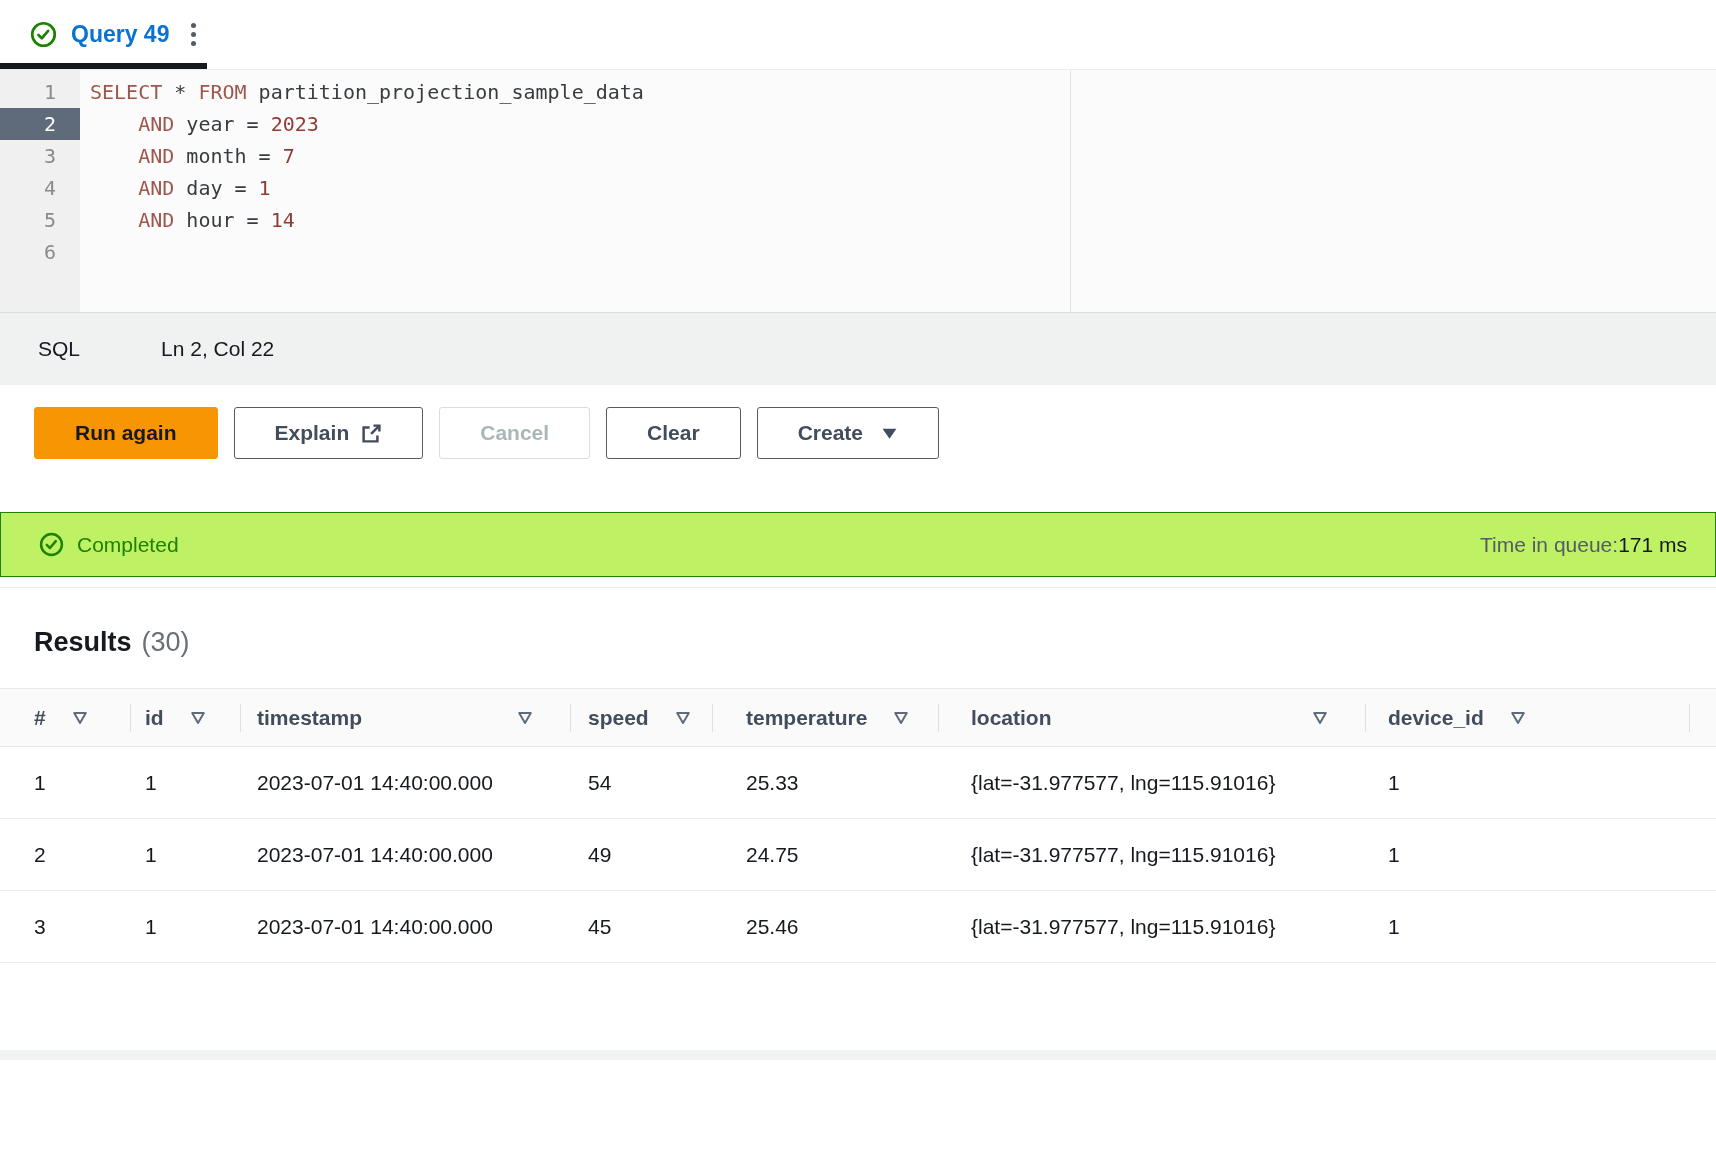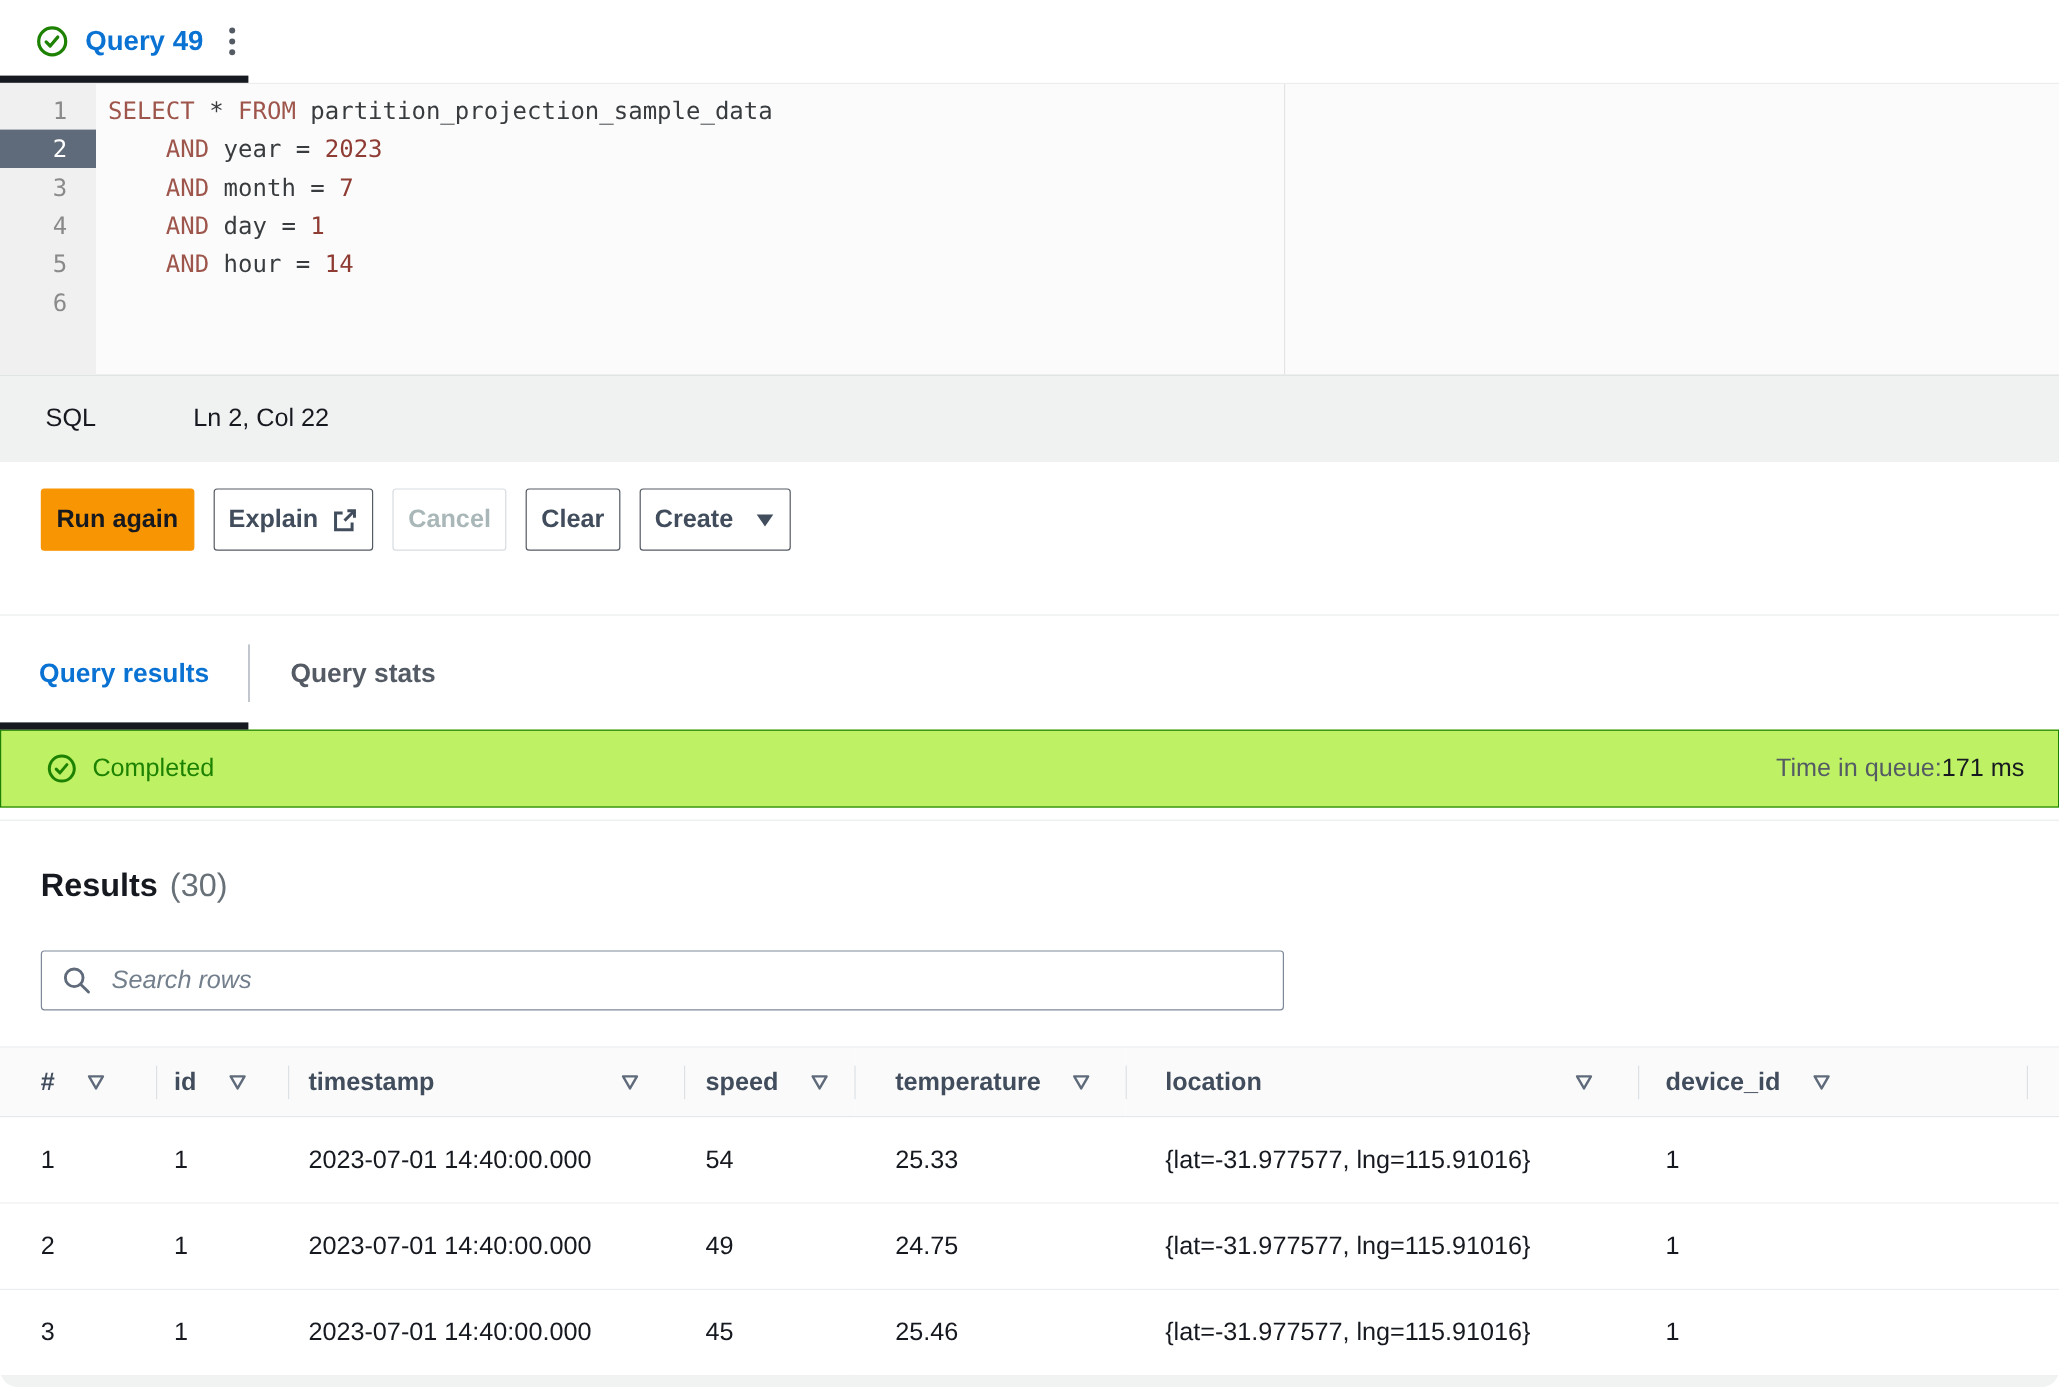--- a/index.html
+++ b/index.html
@@ -27,21 +27,21 @@
   .code-line.active{background:#fdfdfd;box-shadow:0 -1px 0 #e7e7e7, 0 1px 0 #e7e7e7;}
   .seg-kw{color:#9e564c;} .seg-pl{color:#393c3f;} .seg-str{color:#2c7d2c;} .seg-num{color:#8f3c34;}
   .cursor{display:inline-block;width:2px;height:26px;background:#16191f;vertical-align:middle;margin-bottom:3px;}
   
   .statusbar{height:73px;background:#f0f1f1;border-top:1px solid #dadcdc;display:flex;align-items:center;
     font-size:21px;color:#16191f;box-sizing:border-box;gap:39px;}
   .statusbar .lang{margin-left:38px;}
   .statusbar .pos{margin-left:42px;}
   
   .toolbar{height:127px;padding-left:34px;display:flex;align-items:flex-start;gap:16px;box-sizing:border-box;}
-  .btn{margin-top:22px;height:52px;padding:0 12px;display:inline-flex;align-items:center;justify-content:center;gap:12px;
+  .btn{margin-top:22px;height:52px;padding:0 40px;display:inline-flex;align-items:center;justify-content:center;gap:12px;
     background:#fff;border:1px solid #545b64;border-radius:3px;color:#414d5c;
     font-family:"Liberation Sans",sans-serif;font-size:21px;font-weight:700;cursor:pointer;box-sizing:border-box;}
   .btn-primary{background:#f89502;border-color:#f89502;color:#16191f;}
   .btn-disabled{border-color:#d8dde1;color:#aab7b8;cursor:default;}
   
   .result-tabs{height:96px;border-top:1px solid #eaeded;display:flex;align-items:center;box-sizing:border-box;position:relative;}
   .rtab{height:100%;display:flex;align-items:center;font-size:22px;font-weight:700;color:#545b64;cursor:pointer;position:relative;}
   .rtab-results{width:207px;justify-content:center;}
   .rtab-results.active{color:#0972d3;}
   .rtab-results.active::after{content:"";position:absolute;left:0;bottom:0;width:207px;height:6px;background:#16191f;}
@@ -154,29 +154,20 @@
     <button class="btn">
       <span>Create</span>
       <span style="display:flex;margin-left:6px;">
         <svg width="17" height="13" viewBox="0 0 16 12">
             <path d="M1.5 1.5h13L8 11z" fill="#414d5c"></path>
           </svg>
       </span>
     </button>
   </div>
 
-  <div class="result-tabs">
-    <div class="rtab rtab-results active">
-      <span>Query results</span>
-    </div>
-    <div class="tab-divider"></div>
-    <div class="rtab rtab-stats">
-      <span>Query stats</span>
-    </div>
-  </div>
 
   <div class="banner">
     <div class="banner-left">
       <span style="display:flex;">
         <svg width="25" height="25" viewBox="0 0 24 24">
             <circle cx="12" cy="12" r="10" fill="none" stroke="#1d8102" stroke-width="2.4"></circle>
             <path d="M7.5 12.4l3 3 5.6-6.6" fill="none" stroke="#1d8102" stroke-width="2.4" stroke-linecap="round" stroke-linejoin="round"></path>
           </svg>
       </span>
       <span>Completed</span>
@@ -186,27 +177,20 @@
       <span class="q-value">171 ms</span>
     </div>
   </div>
 
   <div class="gap10"></div>
 
   <div class="panel">
     <div class="results-heading">
       <span class="h-title">Results</span>
       <span class="h-count">(30)</span>
-    </div>
-    <div class="searchbox">
-      <svg width="26" height="26" viewBox="0 0 24 24" fill="none" stroke="#5f6b7a" stroke-width="2.2">
-          <circle cx="10" cy="10" r="6.8"></circle>
-          <path d="M15.3 15.3L21 21" stroke-linecap="round"></path>
-        </svg>
-      <input type="text" placeholder="Search rows" style="">
     </div>
     <table class="results">
       <thead>
           <tr>
             <th class="col0">
               <div class="th-inner">
                 <span class="th-label">#</span>
                 <svg width="16" height="14" viewBox="0 0 16 14">
                   <path d="M2.2 2h11.6L8 12z" fill="none" stroke="#5f6b7a" stroke-width="2" stroke-linejoin="round"></path>
                 </svg>

